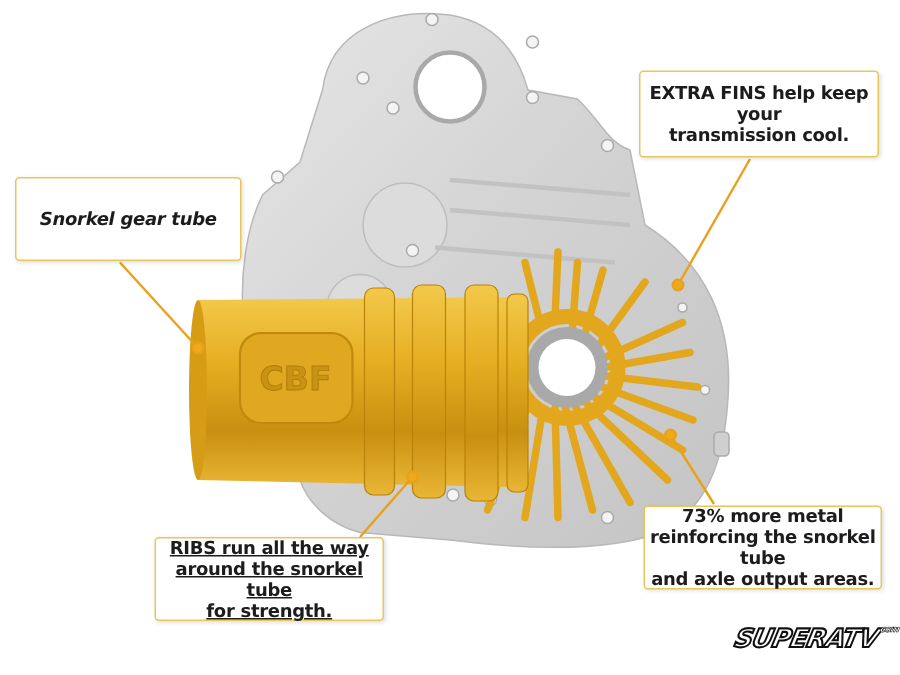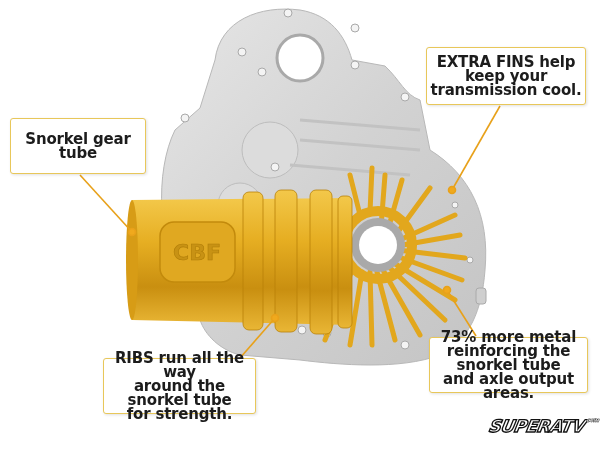--- a/index.html
+++ b/index.html
@@ -6,21 +6,21 @@
   body { width: 600px; height: 450px; position: relative; overflow: hidden;
          font-family: "Liberation Sans", sans-serif; }
   #stage { position: absolute; left: 0; top: 0; width: 600px; height: 450px; }
   .callout {
     position: absolute; background: #ffffff;
     border: 1.5px solid #e8c75a; border-radius: 3px;
     box-shadow: 1px 1px 3px rgba(0,0,0,0.12);
     display: flex; align-items: center; justify-content: center;
     text-align: center; box-sizing: border-box;
     font-family: "DejaVu Sans", sans-serif; font-weight: bold;
-    font-size: 15px; line-height: 14px; color: #1c1c1c;
+    font-size: 12px; line-height: 14px; color: #1c1c1c;
     letter-spacing: -0.2px; white-space: pre-line;
   }
   #logo {
     position: absolute; left: 490px; top: 416px;
     font-family: "DejaVu Sans", sans-serif; font-weight: bold; font-style: italic;
     font-size: 17px; color: #ffffff; letter-spacing: -0.5px;
     -webkit-text-stroke: 1.4px #111; transform: skewX(-12deg);
   }
   #logo small { font-size: 6px; -webkit-text-stroke: 0.4px #111; vertical-align: top; }
 </style>
@@ -111,23 +111,23 @@
       <line x1="240" y1="358" x2="275" y2="318"></line>
         <circle cx="275" cy="318" r="3.5"></circle>
       <line x1="476" y1="336" x2="447" y2="290"></line>
         <circle cx="447" cy="290" r="3.5"></circle>
     </g>
   </svg>
 
   <div class="callout" style="left:426px; top:47px; width:160px; height:58px;">EXTRA FINS help keep your
 transmission cool.</div>
 
-  <div class="callout" style="left:10px; top:118px; width:136px; height:56px;">Snorkel gear tube</div>
+  <div class="callout" style="left:10px; top:118px; width:151px; height:56px;font-style:italic;">Snorkel gear tube</div>
 
-  <div class="callout" style="left:103px; top:358px; width:153px; height:56px;">RIBS run all the way
+  <div class="callout" style="left:103px; top:358px; width:153px; height:56px;text-decoration:underline;">RIBS run all the way
 around the snorkel tube
 for strength.</div>
 
   <div class="callout" style="left:429px; top:337px; width:159px; height:56px;">73% more metal
 reinforcing the snorkel tube
 and axle output areas.</div>
 
   <div id="logo">
     <span>SUPERATV</span><small>com</small>
   </div>

